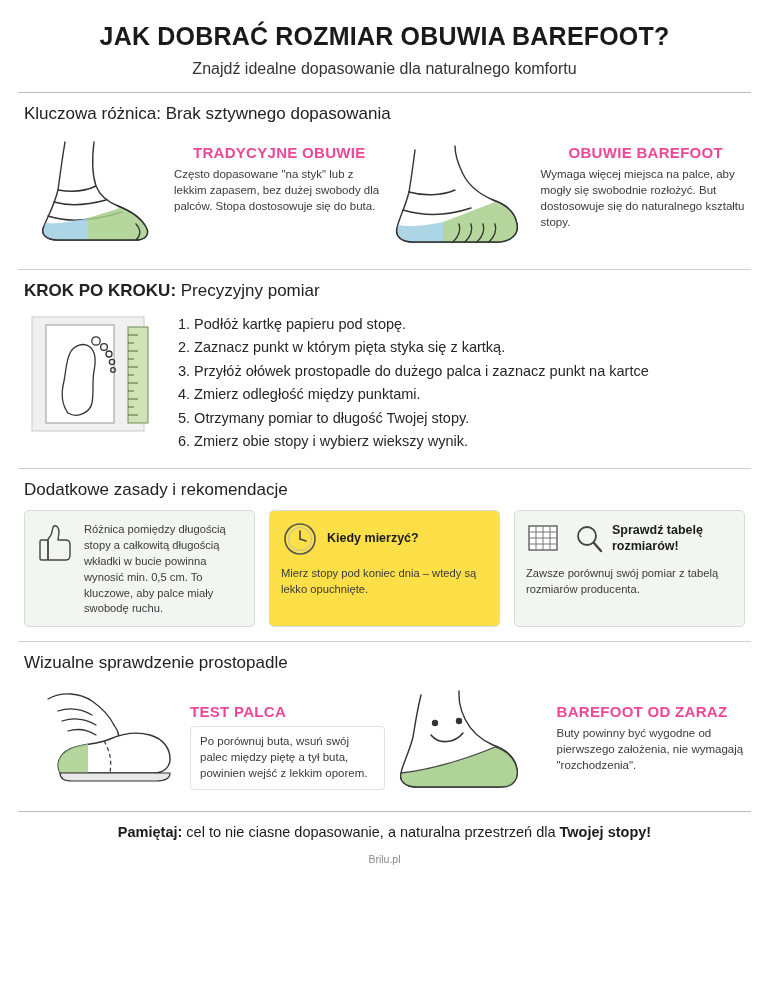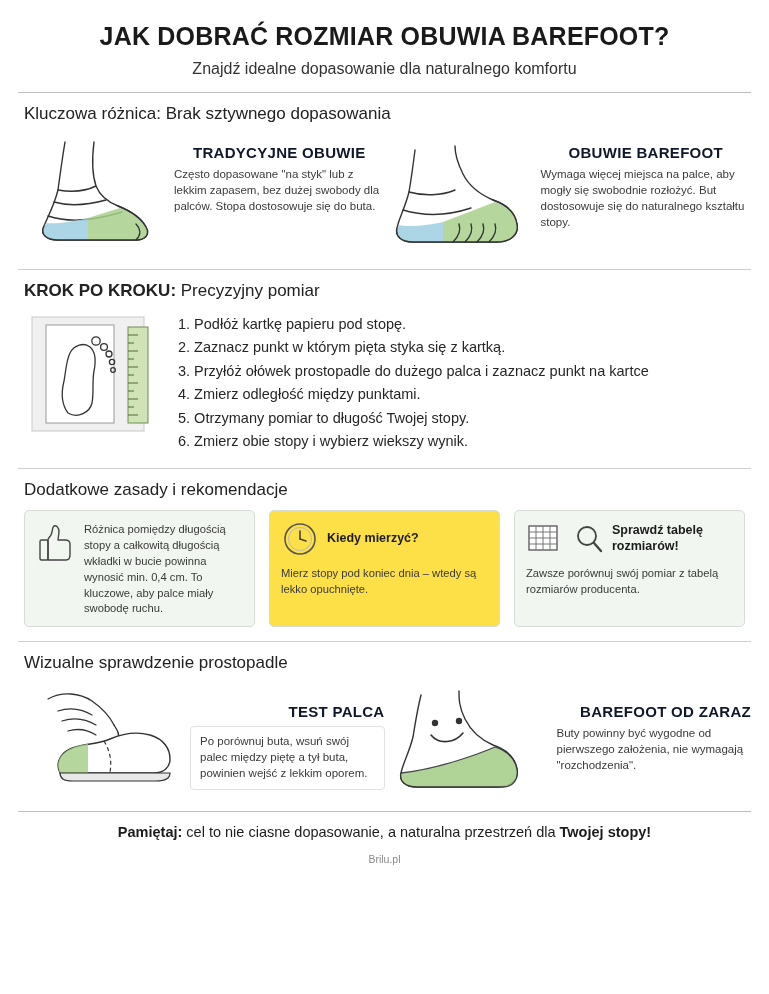--- a/index.html
+++ b/index.html
@@ -41,21 +41,21 @@
     font-size: 17px;
     color: #222;
     margin: 11px 0 0 6px;
     font-weight: normal;
   }
   .section-head b { font-weight: bold; }
   .col-title {
     font-size: 15px;
     font-weight: bold;
     letter-spacing: .3px;
-    color: #0f172a;
+    color: #ec4899;
     margin: 6px 0 6px 0;
   }
   .col-body {
     font-size: 11.5px;
     line-height: 1.38;
     color: #3a3a3a;
   }
 
   
   .cmp { display:flex; margin-top: 6px; }
@@ -99,21 +99,21 @@
     margin-top: 8px;
   }
   .card-inline { display:flex; gap:8px; align-items:flex-start; }
   .card-inline .card-body { margin-top: 0; padding-top: 2px; }
 
   
   .vis { display:flex; margin-top: 4px; }
   .vis .half { width: 50%; display:flex; }
   .vis .art { width: 168px; flex: 0 0 168px; }
   .vis .info { flex:1; padding-left: 4px; }
-  .vis .info .col-title { text-align:right; margin-top: 26px; }
+  .vis .info .col-title { text-align:left; margin-top: 26px; }
   .vis .info .col-body { text-align: left; }
   .note-box {
     border: 1px solid #e2e2e2;
     border-radius: 4px;
     padding: 7px 9px;
     background: #fff;
   }
 
   
   .footer {
@@ -246,21 +246,21 @@
     <div class="card tint">
       <div class="card-inline">
         <div>
           <svg width="40" height="46" viewBox="0 0 40 46">
             <g fill="none" stroke="#444" stroke-width="1.4" stroke-linejoin="round" stroke-linecap="round">
               <path d="M12 20 L12 40 L30 40 C33 40 34 38 34 35 L34 24 C34 21 32 20 29 20 L22 20 L23 12 C23 7 20 5 18 6 C16 7 17 11 15 15 C14 17 12 18 12 20 Z"></path>
               <rect x="4" y="20" width="8" height="20" rx="1.5"></rect>
             </g>
           </svg>
         </div>
-        <div class="card-body">Różnica pomiędzy długością stopy a całkowitą długością wkładki w bucie powinna wynosić min. 0,4 cm. To kluczowe, aby palce miały swobodę ruchu.</div>
+        <div class="card-body">Różnica pomiędzy długością stopy a całkowitą długością wkładki w bucie powinna wynosić min. 0,5 cm. To kluczowe, aby palce miały swobodę ruchu.</div>
       </div>
     </div>
 
     <div class="card plain">
       <div class="card-row">
         <div>
           <svg width="38" height="38" viewBox="0 0 38 38">
             <circle cx="19" cy="19" r="15" fill="none" stroke="#555" stroke-width="1.6"></circle>
             <circle cx="19" cy="19" r="11.5" fill="none" stroke="#bbb" stroke-width="1"></circle>
             <g stroke="#444" stroke-width="1.6" stroke-linecap="round">

